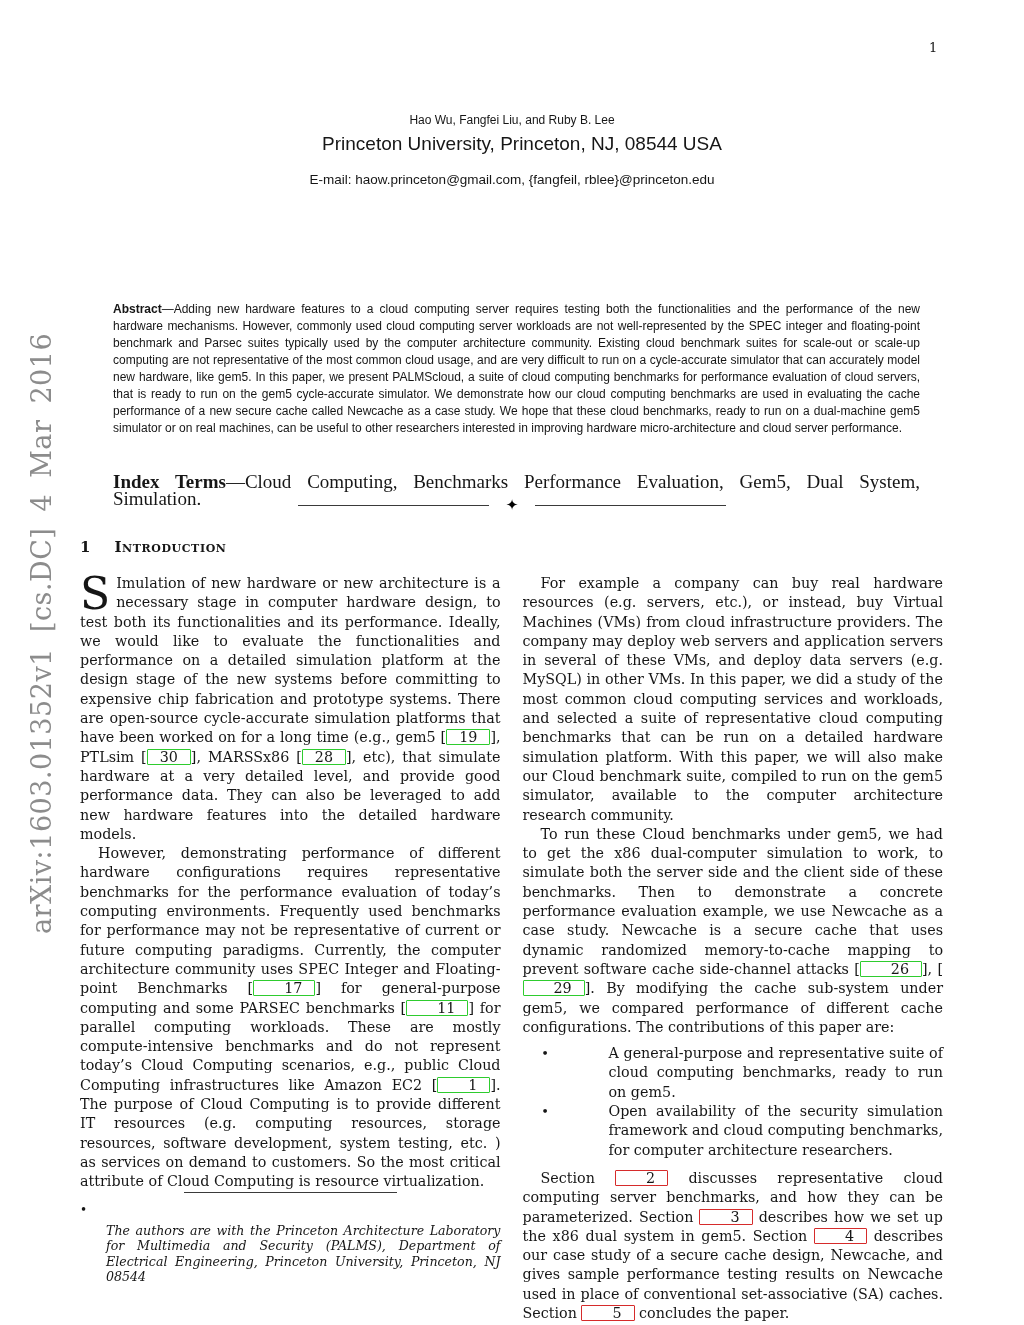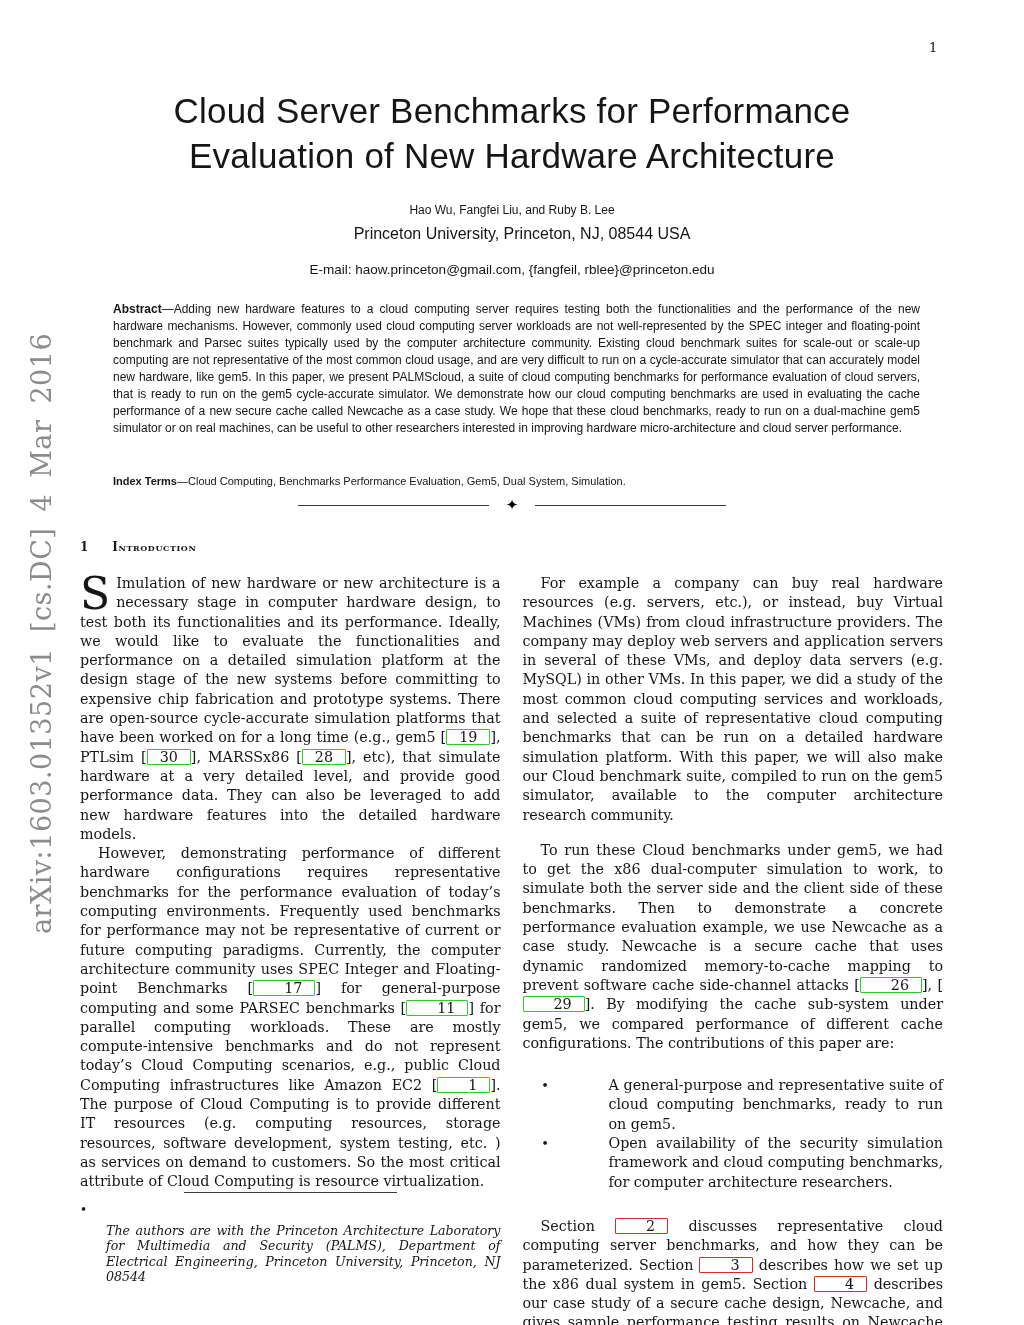--- a/index.html
+++ b/index.html
@@ -29,49 +29,49 @@
     transform:rotate(-90deg);transform-origin:0 0;
     white-space:nowrap;
     font-family:"DejaVu Serif",serif;
     font-size:27px;color:var(--wm);
     word-spacing:7px;letter-spacing:.5px;
   }
   
   .head{position:absolute;left:0;top:88px;width:1024px;text-align:center;font-family:"Liberation Sans",sans-serif;}
   .title{font-size:35px;line-height:45px;font-weight:400;letter-spacing:.2px;}
   .authors{margin-top:21px;font-size:12px;line-height:23px;}
-  .affiliation{font-size:16px;line-height:23px;margin-left:20px;}
+  .affiliation{font-size:19px;line-height:23px;margin-left:20px;}
   .email{margin-top:16px;font-size:13.5px;line-height:18px;}
   
   .abstract-wrap{
     position:absolute;left:113px;top:301px;width:807px;
     font-family:"Liberation Sans",sans-serif;
     font-size:12px;line-height:17px;text-align:justify;
   }
   .abstract-wrap b{font-weight:700;}
   .index-terms{position:absolute;left:113px;top:473px;width:807px;
-    font-family:Liberation Sans, sans-serif;font-size:11px;line-height:17px;text-align:justify;}
+    font-family:Liberation Serif, serif;font-size:19px;line-height:17px;text-align:justify;}
   
   .divider{
     position:absolute;left:0;top:498px;width:1024px;
     display:flex;align-items:center;justify-content:center;gap:17px;
   }
   .divider .rule{width:191px;border-top:1.5px solid #3a3a3a;}
   .divider .diamond{font-size:15px;line-height:15px;color:#000;}
   
   .body{
     position:absolute;left:80px;top:537px;width:863px;height:712px;
     display:flex;gap:22px;
   }
   .col{width:420.5px;display:flex;flex-direction:column;
     font-size:14.3px;line-height:19.3px;text-align:justify;}
   .col p{margin:0;}
   .indent{text-indent:18px;}
   h2.sec{
-    font-size:12px;line-height:20px;font-weight:700;margin:0 0 17px 0;
+    font-size:15px;line-height:20px;font-weight:700;margin:0 0 17px 0;
     text-align:left;
   }
   h2.sec .sec-num{margin-right:24px;}
   h2.sec .sec-title{font-variant:small-caps;letter-spacing:.6px;}
   .dropcap{
     float:left;
     font-size:44px;line-height:36px;
     padding:2px 6px 0 0;
   }
   .cite-box,.ref-box{
@@ -96,24 +96,20 @@
 </head>
 <body>
 
 <div class="page">
 
   <div class="page-number">1</div>
 
   <div class="watermark">arXiv:1603.01352v1 [cs.DC] 4 Mar 2016</div>
 
   <div class="head">
-    <div class="title">
-      <div>Cloud Server Benchmarks for Performance</div>
-      <div>Evaluation of New Hardware Architecture</div>
-    </div>
     <div class="authors">Hao Wu, Fangfei Liu, and Ruby B. Lee</div>
     <div class="affiliation">Princeton University, Princeton, NJ, 08544 USA</div>
     <div class="email">E-mail: haow.princeton@gmail.com, {fangfeil, rblee}@princeton.edu</div>
   </div>
 
   <div class="abstract-wrap">
     <p><b>Abstract</b><span>—Adding new hardware features to a cloud computing server requires testing both the functionalities and the performance of the new hardware mechanisms. However, commonly used cloud computing server workloads are not well-represented by the SPEC integer and floating-point benchmark and Parsec suites typically used by the computer architecture community. Existing cloud benchmark suites for scale-out or scale-up computing are not representative of the most common cloud usage, and are very difficult to run on a cycle-accurate simulator that can accurately model new hardware, like gem5. In this paper, we present PALMScloud, a suite of cloud computing benchmarks for performance evaluation of cloud servers, that is ready to run on the gem5 cycle-accurate simulator. We demonstrate how our cloud computing benchmarks are used in evaluating the cache performance of a new secure cache called Newcache as a case study. We hope that these cloud benchmarks, ready to run on a dual-machine gem5 simulator or on real machines, can be useful to other researchers interested in improving hardware micro-architecture and cloud server performance.</span></p>
   </div>
 
   <div class="index-terms">
@@ -139,21 +135,21 @@
 
       <div class="footnote">
         <div class="fn-rule"></div>
         <div class="fn-row">
           <span class="dot">•</span>
           <span class="fn-text">The authors are with the Princeton Architecture Laboratory for Multimedia and Security (PALMS), Department of Electrical Engineering, Princeton University, Princeton, NJ 08544</span>
         </div>
       </div>
     </div>
 
-    <div class="col" style="padding-top:37px;gap:16px;">
+    <div class="col" style="padding-top:37px;">
       <p class="indent">For example a company can buy real hardware resources (e.g. servers, etc.), or instead, buy Virtual Machines (VMs) from cloud infrastructure providers. The company may deploy web servers and application servers in several of these VMs, and deploy data servers (e.g. MySQL) in other VMs. In this paper, we did a study of the most common cloud computing services and workloads, and selected a suite of representative cloud computing benchmarks that can be run on a detailed hardware simulation platform. With this paper, we will also make our Cloud benchmark suite, compiled to run on the gem5 simulator, available to the computer architecture research community.</p>
       <p class="indent">To run these Cloud benchmarks under gem5, we had to get the x86 dual-computer simulation to work, to simulate both the server side and the client side of these benchmarks. Then to demonstrate a concrete performance evaluation example, we use Newcache as a case study. Newcache is a secure cache that uses dynamic randomized memory-to-cache mapping to prevent software cache side-channel attacks [<span class="cite-box">26</span>], [<span class="cite-box">29</span>]. By modifying the cache sub-system under gem5, we compared performance of different cache configurations. The contributions of this paper are:</p>
 
       <div class="bullets">
         <div class="bullet-item">
           <span class="dot">•</span>
           <span class="btext">A general-purpose and representative suite of cloud computing benchmarks, ready to run on gem5.</span>
         </div>
         <div class="bullet-item">
           <span class="dot">•</span>

